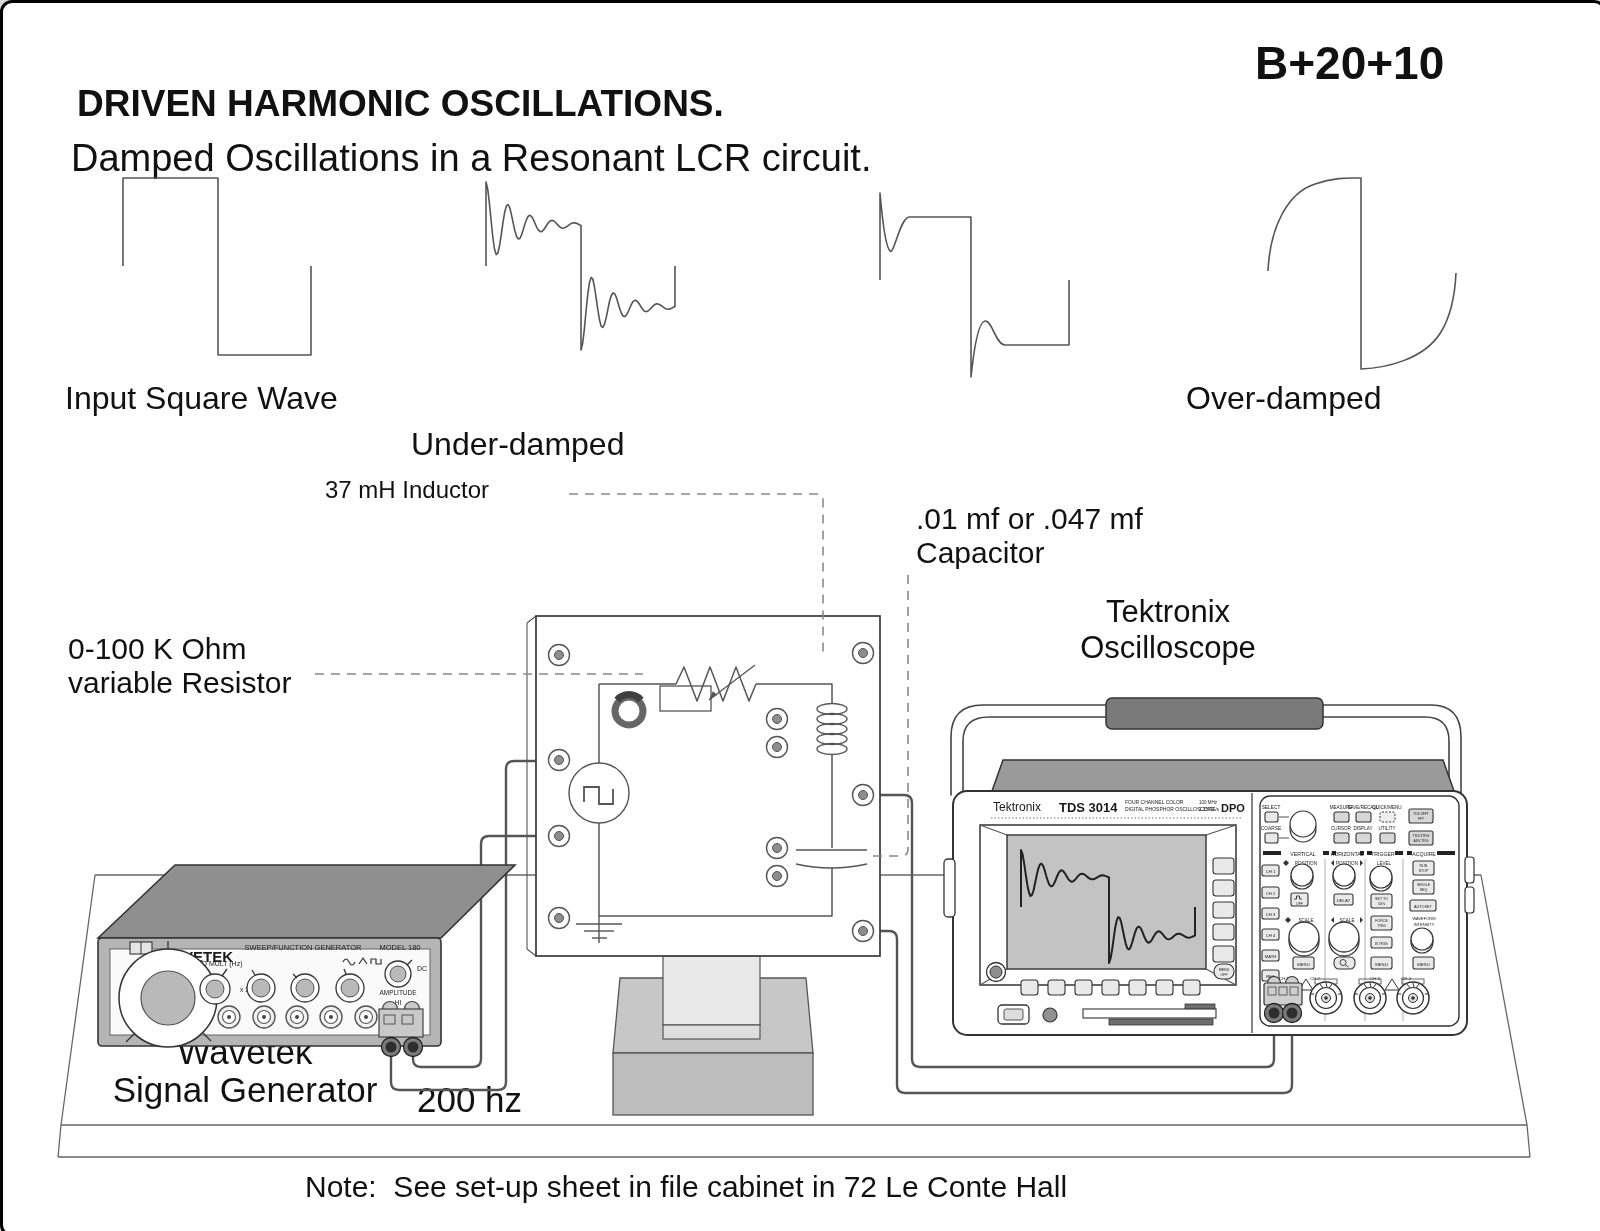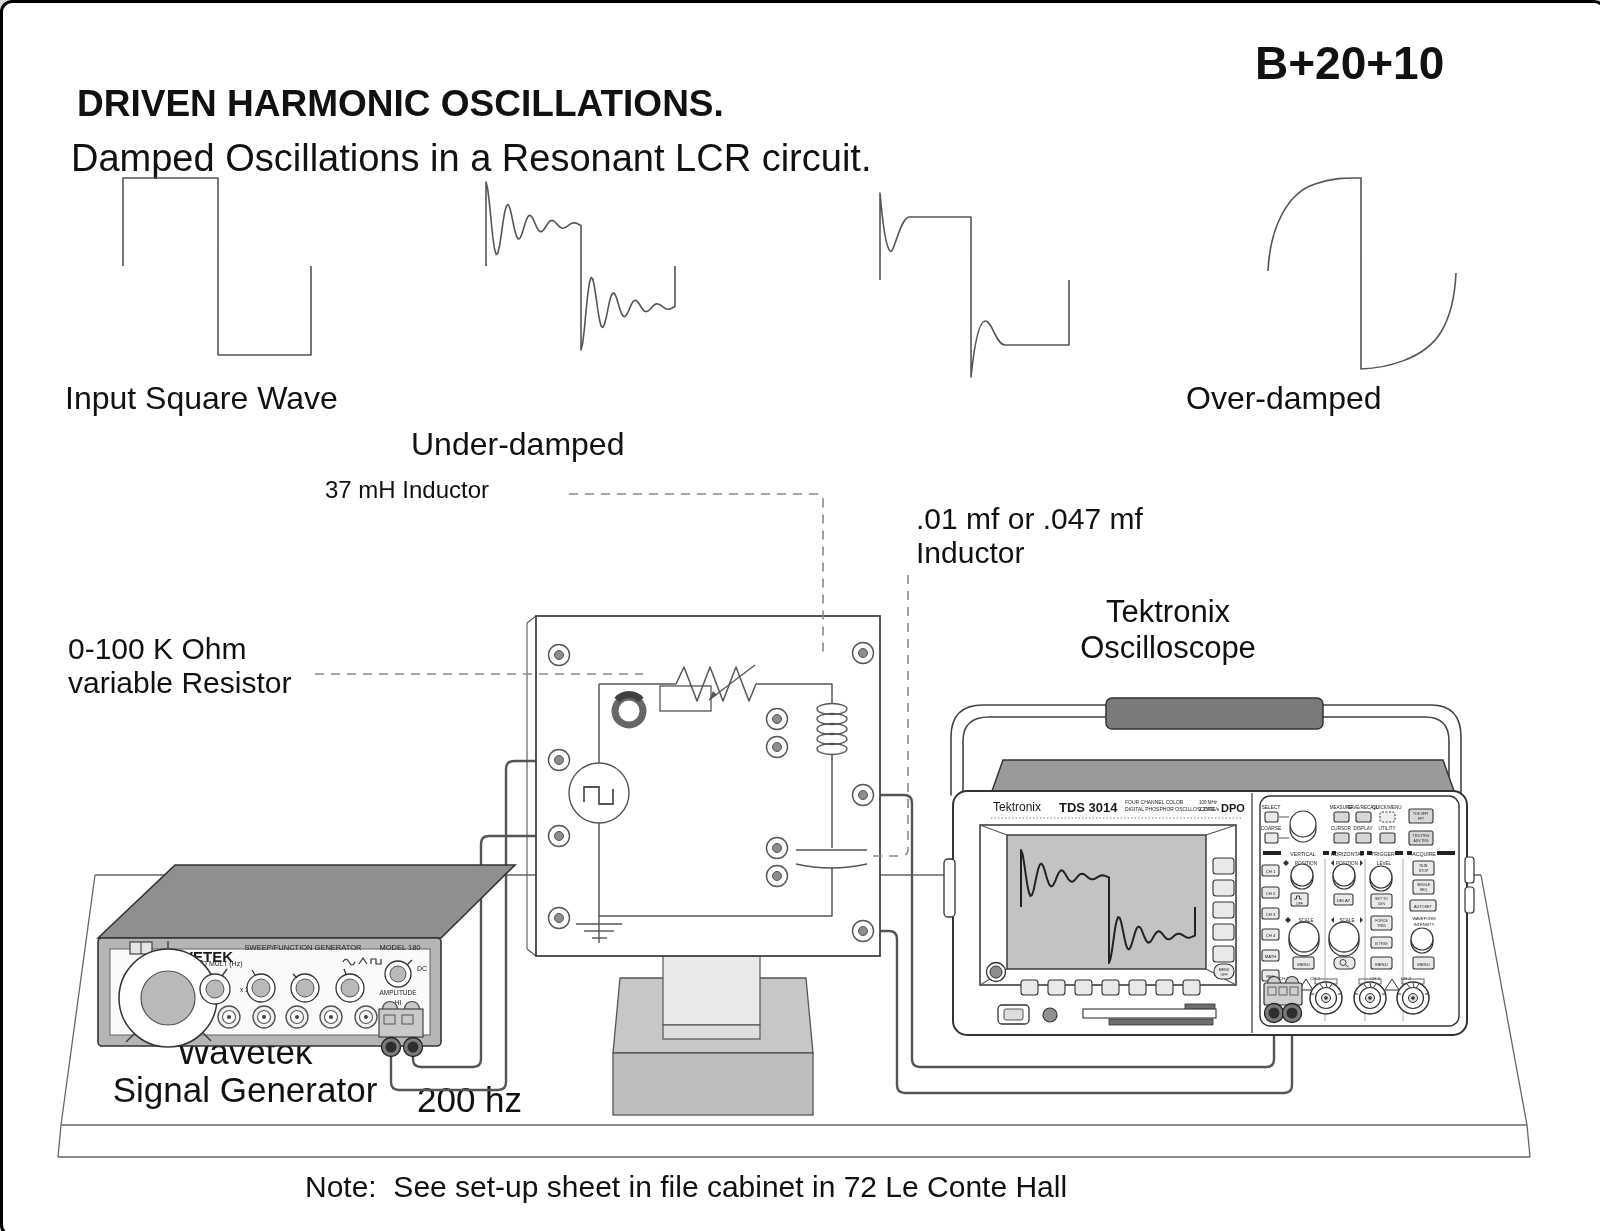--- a/index.html
+++ b/index.html
@@ -28,21 +28,21 @@
   <div class="t bold" style="left:74px;top:33px;font-size:37px;margin-top:48px;">DRIVEN HARMONIC OSCILLATIONS.</div>
   <div class="t bold" style="left:1252px;top:36px;font-size:46px;">B+20+10</div>
   <div class="t" style="left:68px;top:100px;font-size:38px;margin-top:35px;">Damped Oscillations in a Resonant LCR circuit.</div>
 
   <div class="t" style="left:62px;top:378px;font-size:32px;">Input Square Wave</div>
   <div class="t" style="left:408px;top:378px;font-size:32px;margin-top:46px;">Under-damped</div>
   <div class="t" style="left:1183px;top:378px;font-size:32px;">Over-damped</div>
 
   <div class="t" style="left:322px;top:474px;font-size:24px;">37 mH Inductor</div>
   <div class="t" style="left:913px;top:500px;font-size:30px;">.01 mf or .047 mf</div>
-  <div class="t" style="left:913px;top:534px;font-size:30px;">Inductor</div>
+  <div class="t" style="left:913px;top:534px;font-size:30px;">Capacitor</div>
   <div class="t" style="left:65px;top:630px;font-size:30px;">0-100 K Ohm</div>
   <div class="t" style="left:65px;top:664px;font-size:30px;">variable Resistor</div>
 
   <div class="t ctr" style="left:1040px;top:592px;width:250px;font-size:31px;">Tektronix</div>
   <div class="t ctr" style="left:1040px;top:628px;width:250px;font-size:31px;">Oscilloscope</div>
 
   <div class="t" style="left:652px;top:742px;font-size:29px;">LCR</div>
   <div class="t" style="left:652px;top:779px;font-size:29px;">Display</div>
   <div class="t" style="left:652px;top:816px;font-size:29px;">Board</div>
 

